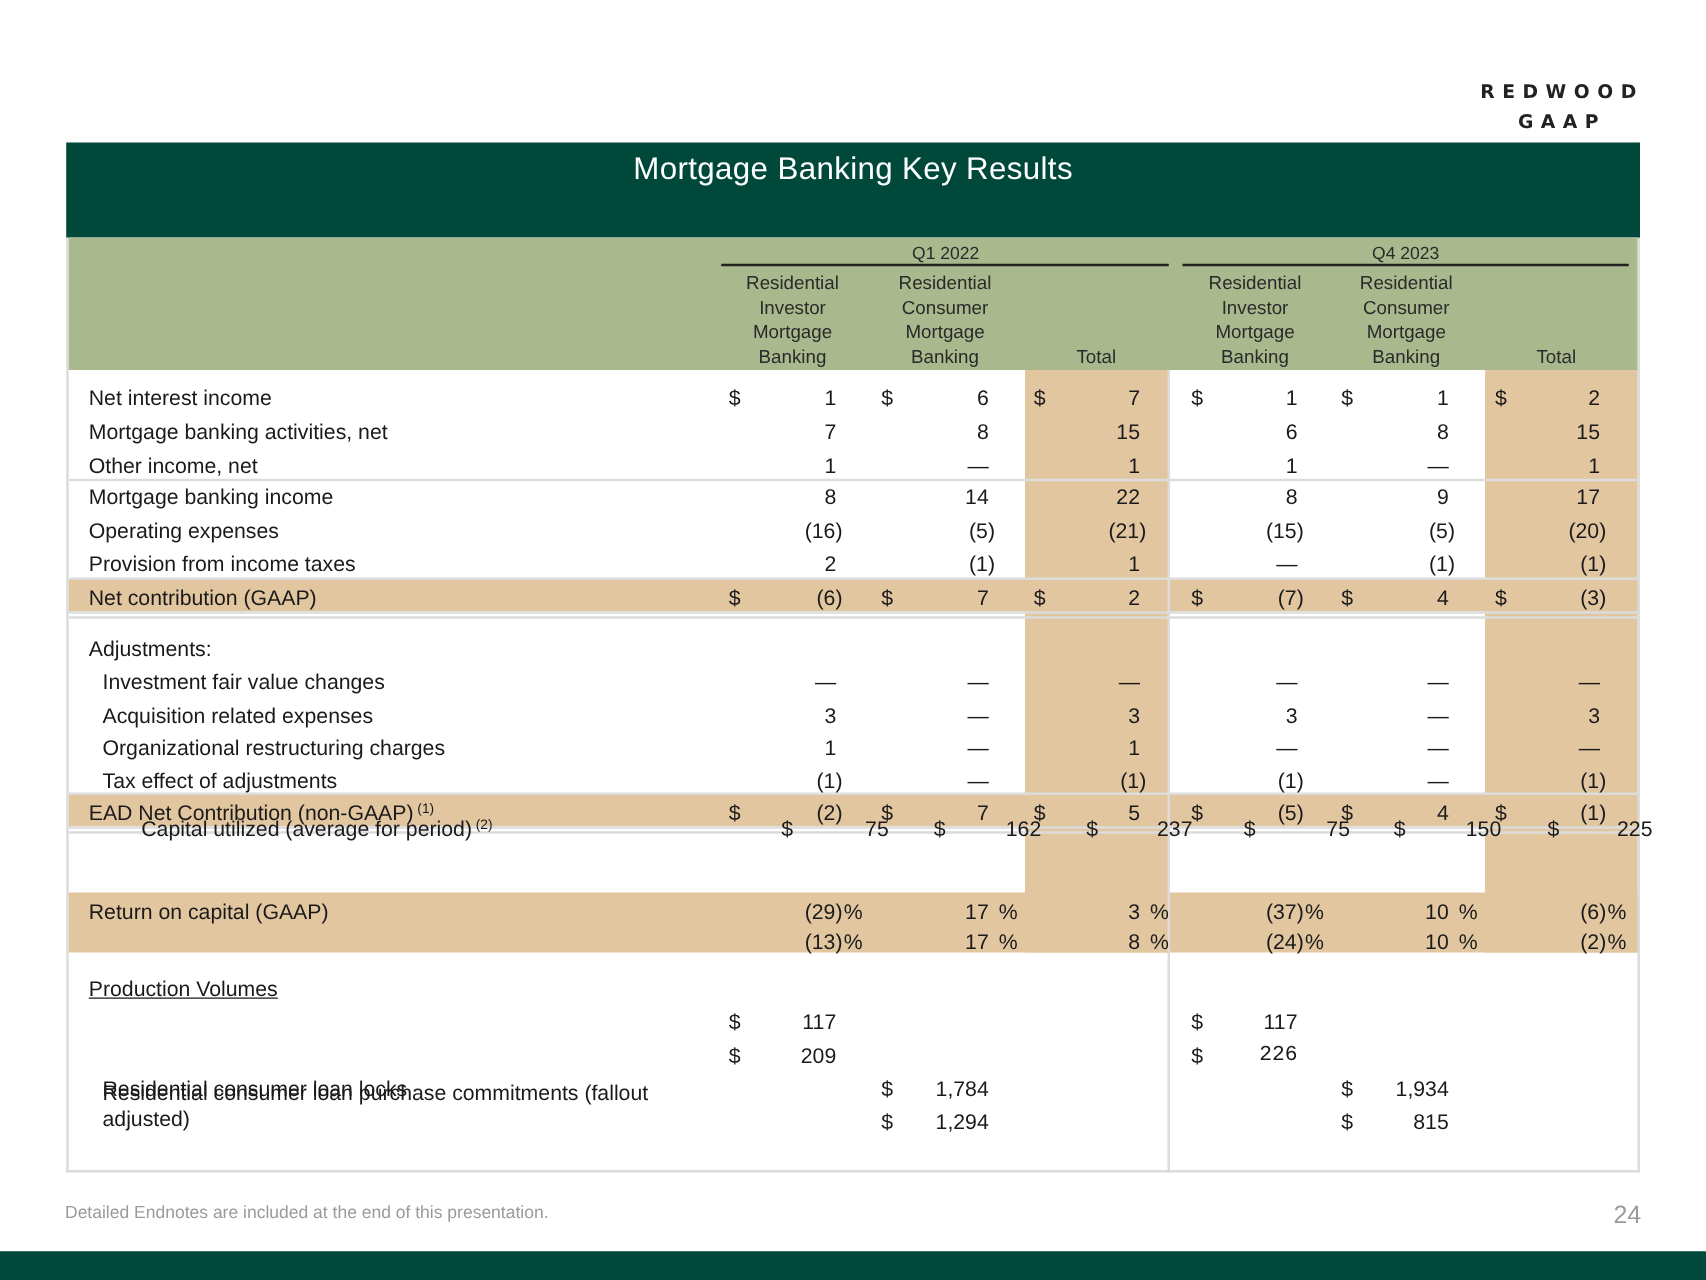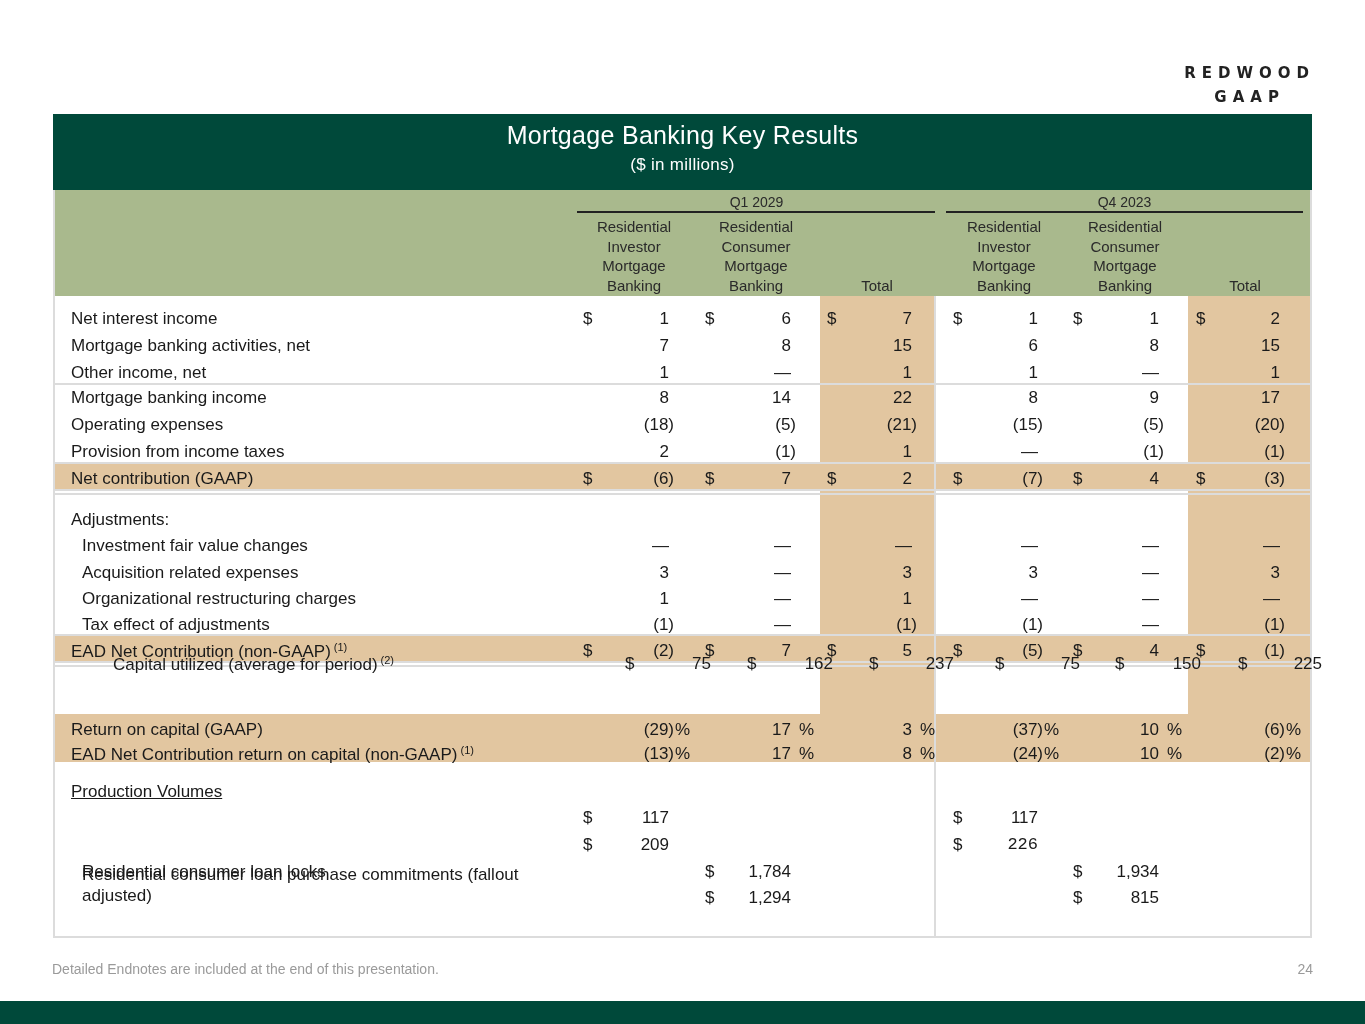--- a/index.html
+++ b/index.html
@@ -28,56 +28,55 @@
   .row { position: absolute; left: 55px; width: 1255px; height: 26px; font-size: 17px; }
   .row .lbl { position: absolute; left: 16px; top: 4px; white-space: nowrap; }
   .row .lbl.ind { left: 27px; }
   .row .lbl sup { font-size: 11px; vertical-align: 6px; margin-left: 3px; }
   .row .cur { position: absolute; top: 4px; }
   .row .num { position: absolute; top: 4px; text-align: right; width: 80px; }
   .row .pct { position: absolute; top: 4px; }
   .u { text-decoration: underline; }
 
   .footnote { position: absolute; left: 52px; top: 961px; font-size: 14px; color: #9a9a9a; }
-  .pagenum { position: absolute; right: 52px; top: 961px; font-size: 14px; color: #9a9a9a; }
+  .pagenum { position: absolute; right: 52px; top: 961px; font-size: 20px; color: #9a9a9a; }
   .bottom-bar { position: absolute; left: 0; top: 1001px; width: 1365px; height: 23px; background: #00493a; }
 </style>
 </head>
 <body>
 
 <div class="logo">
   <div class="l1">REDWOOD</div>
   <div class="l2">GAAP</div>
 </div>
 
 <div class="frame"></div>
 
 <div class="title-band">
   <div class="t1">Mortgage Banking Key Results</div>
-  <div class="t2">($ in millions)</div>
 </div>
 
 <div class="hdr-band"></div>
 
 <div class="shade-col" style="left:820px; top:296px; width:115px; height:466px;"></div>
 <div class="shade-col" style="left:1188px; top:296px; width:122px; height:466px;"></div>
 <div class="shade-row" style="top:464px; height:25px;"></div>
 <div class="shade-row" style="top:636px; height:25px;"></div>
 <div class="shade-row" style="top:714px; height:48px;"></div>
 
 <div class="sep" style="top:383px;"></div>
 <div class="sep" style="top:462px;"></div>
 <div class="sep" style="top:489px;"></div>
 <div class="sep" style="top:493px;"></div>
 <div class="sep" style="top:634px;"></div>
 <div class="sep" style="top:661px;"></div>
 <div class="sep" style="top:665px;"></div>
 <div class="vsep" style="left:934px; top:296px; height:642px;"></div>
 
-<div class="period" style="left:578px; width:357px;">Q1 2029</div>
+<div class="period" style="left:578px; width:357px;">Q1 2022</div>
 <div class="period-rule" style="left:577px; width:358px;"></div>
 <div class="period" style="left:946px; width:357px;">Q4 2023</div>
 <div class="period-rule" style="left:946px; width:357px;"></div>
 
 <div id="colhdrs">
     <div class="colhdr" style="left: 579px;">
       <div>Residential</div>
       <div>Investor</div>
       <div>Mortgage</div>
       <div>Banking</div>
@@ -151,21 +150,21 @@
       <span class="lbl"><span>Mortgage banking income</span></span>
       <span class="num" style="left: 534px;">8</span>
       <span class="num" style="left: 656px;">14</span>
       <span class="num" style="left: 777px;">22</span>
       <span class="num" style="left: 903px;">8</span>
       <span class="num" style="left: 1024px;">9</span>
       <span class="num" style="left: 1145px;">17</span>
     </div>
     <div class="row" style="top: 411px;">
       <span class="lbl"><span>Operating expenses</span></span>
-      <span class="num" style="left: 539px;">(18)</span>
+      <span class="num" style="left: 539px;">(16)</span>
       <span class="num" style="left: 661px;">(5)</span>
       <span class="num" style="left: 782px;">(21)</span>
       <span class="num" style="left: 908px;">(15)</span>
       <span class="num" style="left: 1029px;">(5)</span>
       <span class="num" style="left: 1150px;">(20)</span>
     </div>
     <div class="row" style="top: 438px;">
       <span class="lbl"><span>Provision from income taxes</span></span>
       <span class="num" style="left: 534px;">2</span>
       <span class="num" style="left: 661px;">(1)</span>
@@ -267,21 +266,20 @@
       <span class="num" style="left: 777px;">3</span>
       <span class="pct" style="left: 865px;">%</span>
       <span class="num" style="left: 908px;">(37)</span>
       <span class="pct" style="left: 989px;">%</span>
       <span class="num" style="left: 1024px;">10</span>
       <span class="pct" style="left: 1112px;">%</span>
       <span class="num" style="left: 1150px;">(6)</span>
       <span class="pct" style="left: 1231px;">%</span>
     </div>
     <div class="row" style="top: 740px;">
-      <span class="lbl"><span>EAD Net Contribution return on capital (non-GAAP)</span><sup>(1)</sup></span>
       <span class="num" style="left: 539px;">(13)</span>
       <span class="pct" style="left: 620px;">%</span>
       <span class="num" style="left: 656px;">17</span>
       <span class="pct" style="left: 744px;">%</span>
       <span class="num" style="left: 777px;">8</span>
       <span class="pct" style="left: 865px;">%</span>
       <span class="num" style="left: 908px;">(24)</span>
       <span class="pct" style="left: 989px;">%</span>
       <span class="num" style="left: 1024px;">10</span>
       <span class="pct" style="left: 1112px;">%</span>

